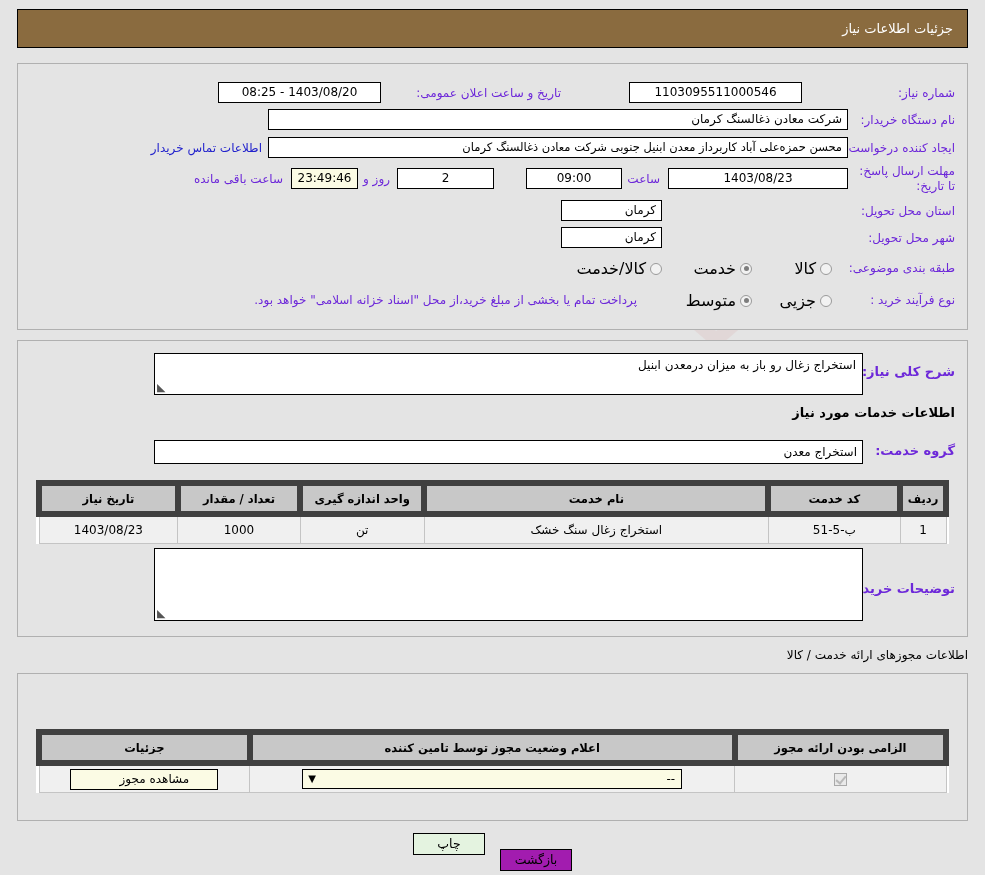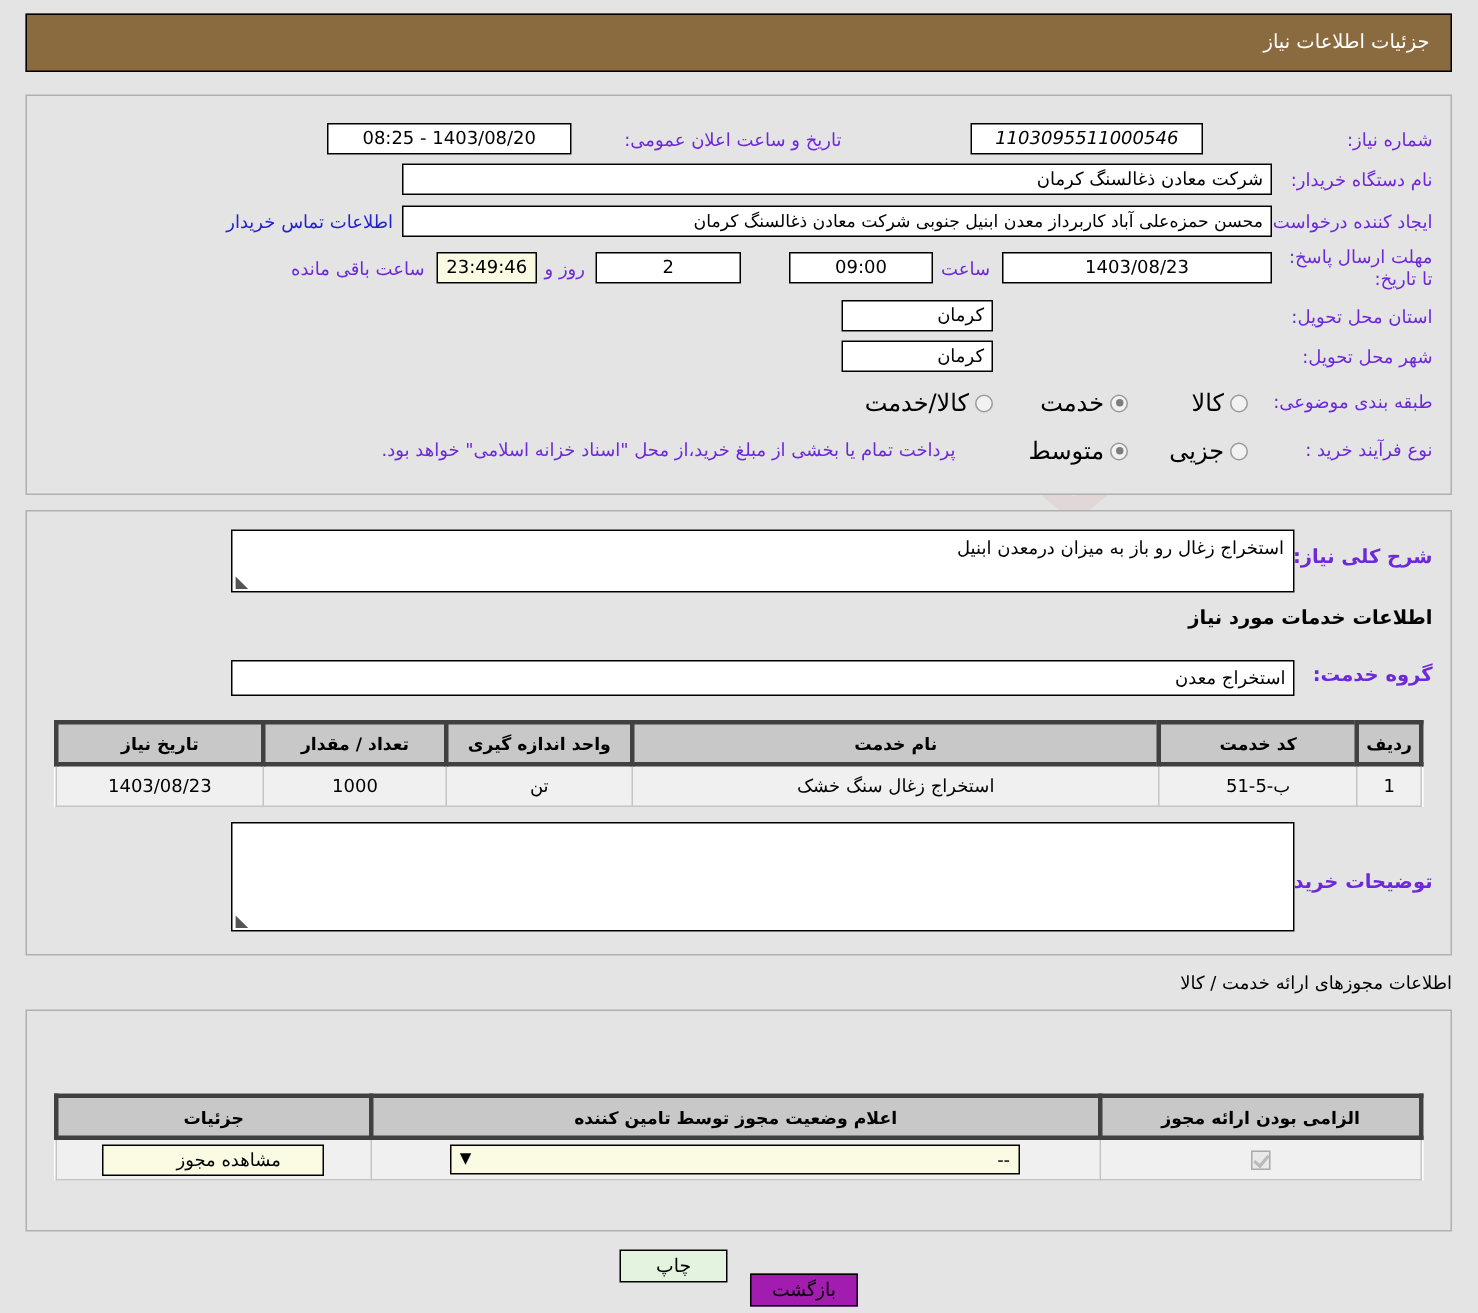--- a/index.html
+++ b/index.html
@@ -170,21 +170,21 @@
 
   
   table.grid {
     position: absolute;
     border-collapse: collapse;
     font-size: 12px;
     background: #ffffff;
   }
   table.grid th {
     background: #c8c8c8;
-    border: 3px solid #404040;
+    border: 6px solid #404040;
     font-weight: bold;
     font-size: 11.5px;
     height: 25px;
     padding: 0 4px;
     text-align: center;
     color: #000;
   }
   table.grid td {
     background: #f0f0f0;
     border: 1px solid #c4c4c4;
@@ -284,21 +284,21 @@
   <span class="wm-text">AriaTender.net</span>
 </div>
 
 <div class="page-header">
   <span class="title">جزئیات اطلاعات نیاز</span>
 </div>
 
 <div class="panel" id="panel-main">
 
   <span class="lbl" style="right:12px; top:22px;">شماره نیاز:</span>
-  <div class="fld" style="right:165px; top:18px; width:155px;font-style:italic;">1103095511000546</div>
+  <div class="fld" style="right:165px; top:18px; width:173px;">1103095511000546</div>
 
   <span class="lbl" style="right:406px; top:22px;">تاریخ و ساعت اعلان عمومی:</span>
   <div class="fld" style="right:586px; top:18px; width:163px;">1403/08/20 - 08:25</div>
 
   <span class="lbl" style="right:12px; top:49px;">نام دستگاه خریدار:</span>
   <div class="fld right" style="right:119px; top:45px; width:580px;">شرکت معادن ذغالسنگ کرمان</div>
 
   <span class="lbl" style="right:12px; top:77px;">ایجاد کننده درخواست:</span>
   <div class="fld right" style="right:119px; top:73px; width:580px; font-size:11.5px;">محسن حمزه‌علی آباد کاربرداز معدن ابنیل جنوبی شرکت معادن ذغالسنگ کرمان</div>
   <span class="link" style="right:705px; top:77px;">اطلاعات تماس خریدار</span>

